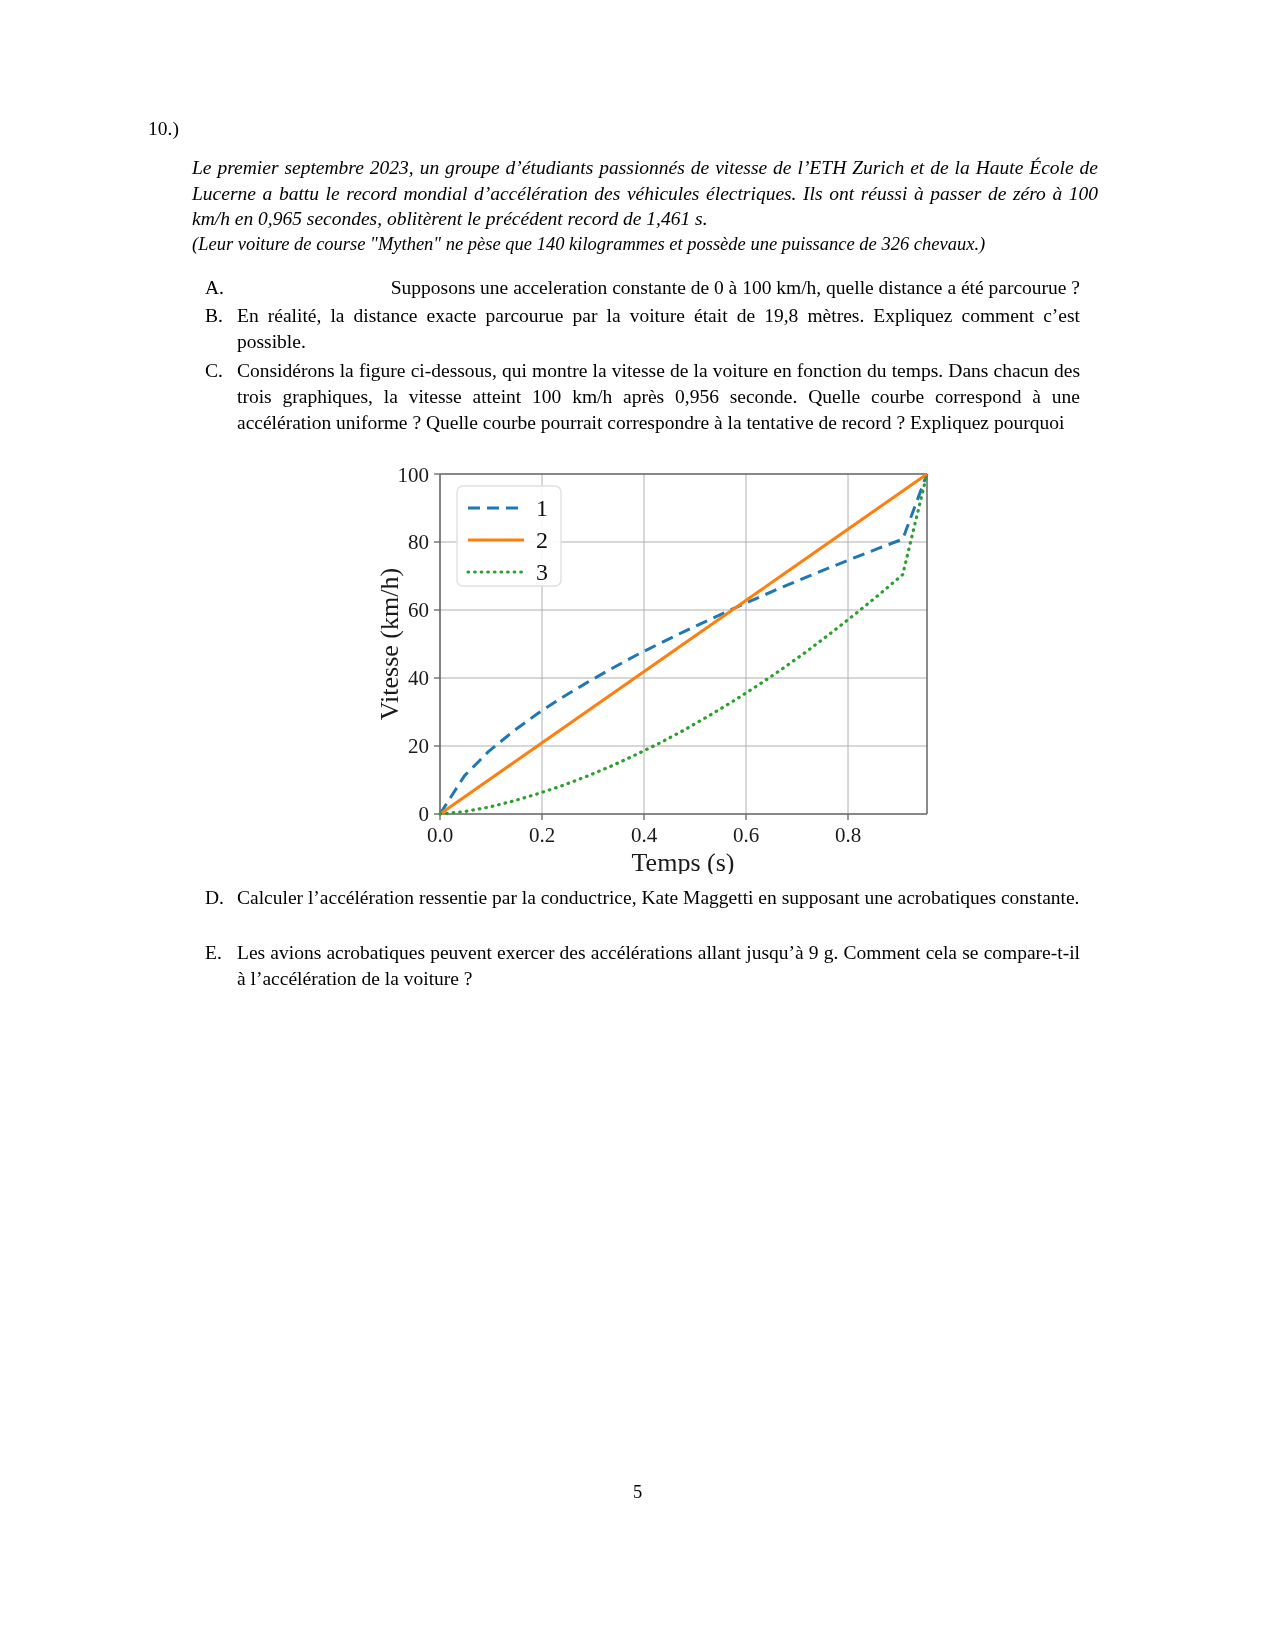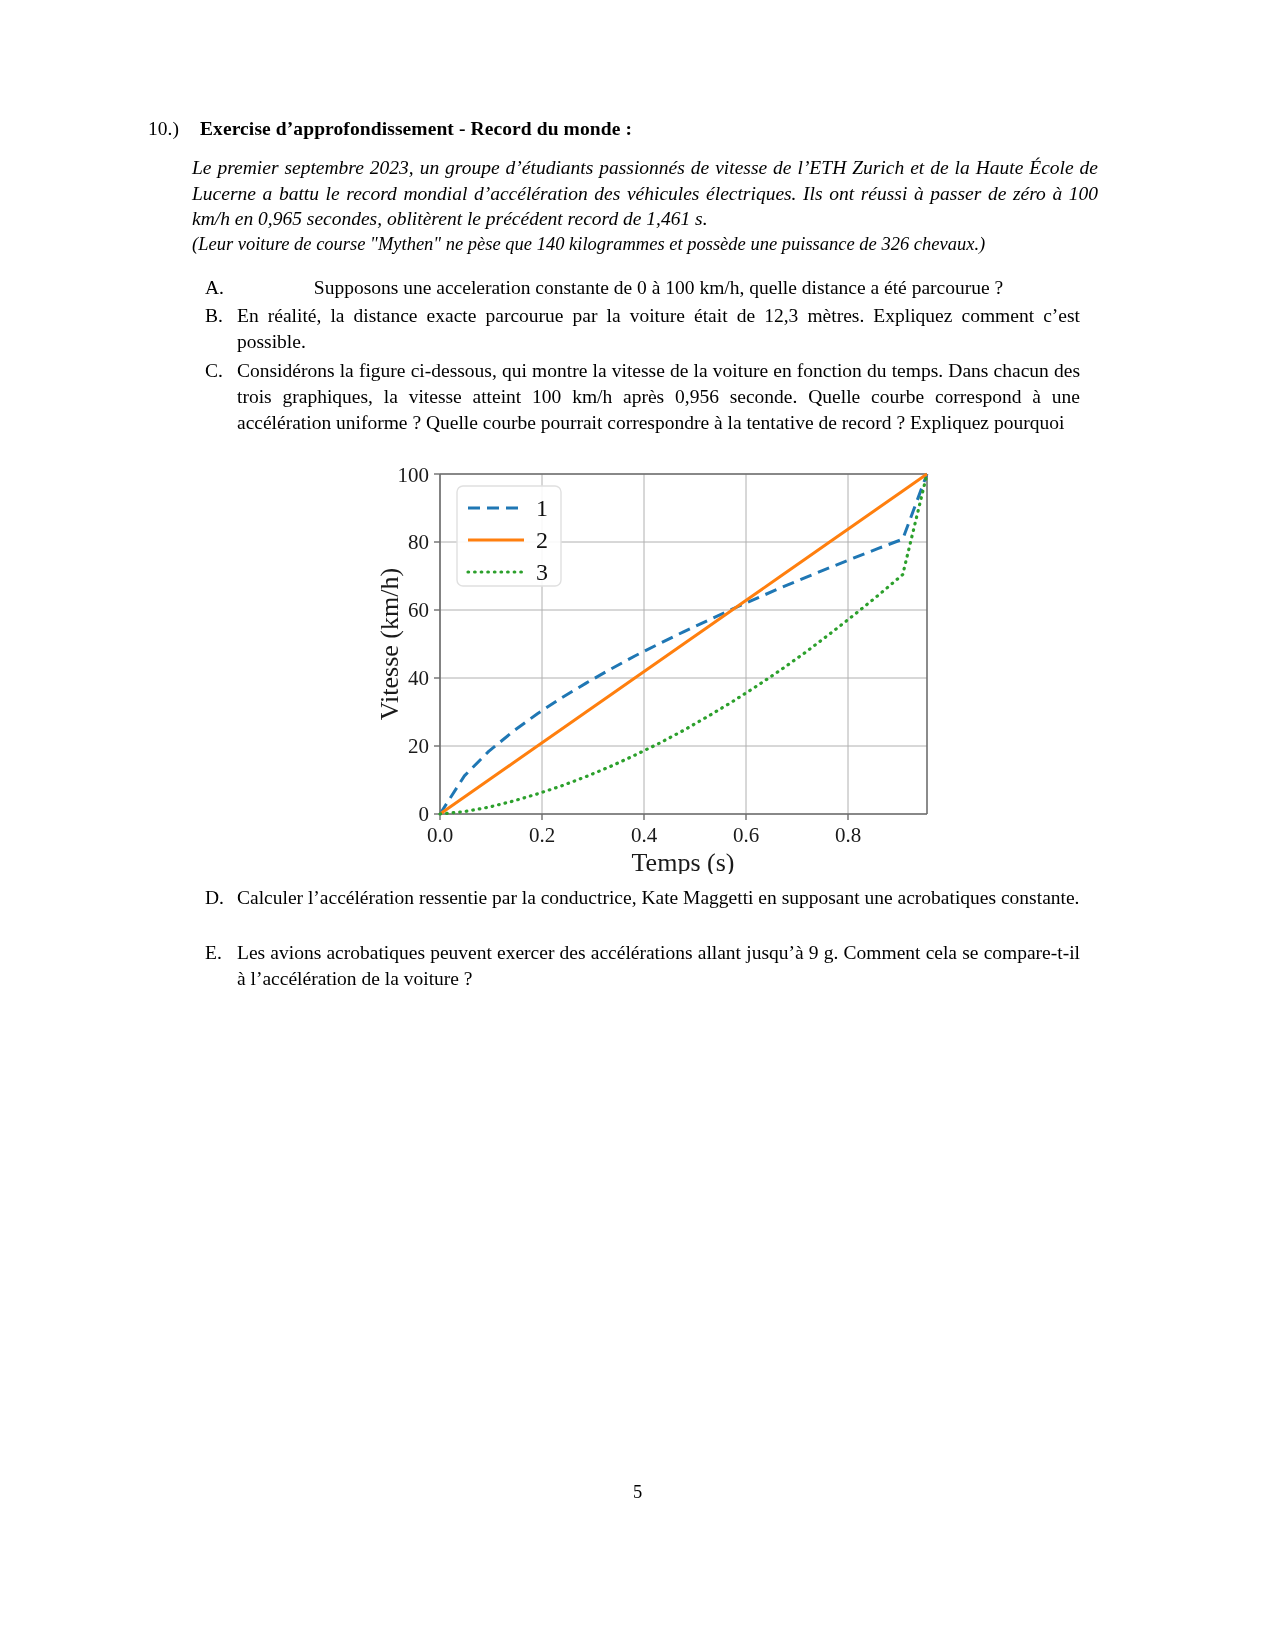--- a/index.html
+++ b/index.html
@@ -79,21 +79,21 @@
   .item-letter {
     flex: 0 0 32px;
     width: 32px;
     text-align: left;
   }
   .item-text {
     flex: 1 1 auto;
     text-align: justify;
     text-justify: inter-word;
   }
-  .item-text.nojustify { text-align: center; }
+  .item-text.nojustify { text-align: right; }
 
   #item-a { top: 275px; }
   #item-b { top: 303px; }
   #item-c { top: 358px; }
   #item-d { top: 885px; }
   #item-e { top: 940px; }
 
   
   .figure {
     position: absolute;
@@ -118,35 +118,34 @@
     font-size: 18.5px;
   }
 </style>
 </head>
 <body>
 
 <div class="page">
 
   <div class="ex-heading">
     <span class="ex-number">10.)</span>
-    <span class="ex-title">Exercise d’approfondissement - Record du monde :</span>
   </div>
 
   <div class="intro">Le premier septembre 2023, un groupe d’étudiants passionnés de vitesse de l’ETH Zurich et de la Haute École de Lucerne a battu le record mondial d’accélération des véhicules électriques. Ils ont réussi à passer de zéro à 100 km/h en 0,965 secondes, oblitèrent le précédent record de 1,461 s.</div>
 
   <div class="note">(Leur voiture de course "Mythen" ne pèse que 140 kilogrammes et possède une puissance de 326 chevaux.)</div>
 
   <div class="item" id="item-a">
     <span class="item-letter">A.</span>
     <span class="item-text nojustify">Supposons une acceleration constante de 0 à 100 km/h, quelle distance a été parcourue ?</span>
   </div>
 
   <div class="item" id="item-b">
     <span class="item-letter">B.</span>
-    <span class="item-text">En réalité, la distance exacte parcourue par la voiture était de 12,3 mètres. Expliquez comment c’est possible.</span>
+    <span class="item-text">En réalité, la distance exacte parcourue par la voiture était de 19,8 mètres. Expliquez comment c’est possible.</span>
   </div>
 
   <div class="item" id="item-c">
     <span class="item-letter">C.</span>
     <span class="item-text">Considérons la figure ci-dessous, qui montre la vitesse de la voiture en fonction du temps. Dans chacun des trois graphiques, la vitesse atteint 100 km/h après 0,956 seconde. Quelle courbe correspond à une accélération uniforme ? Quelle courbe pourrait correspondre à la tentative de record ? Expliquez pourquoi</span>
   </div>
 
   <div class="figure">
     <svg class="chart-svg" viewBox="0 0 580 412">
 

